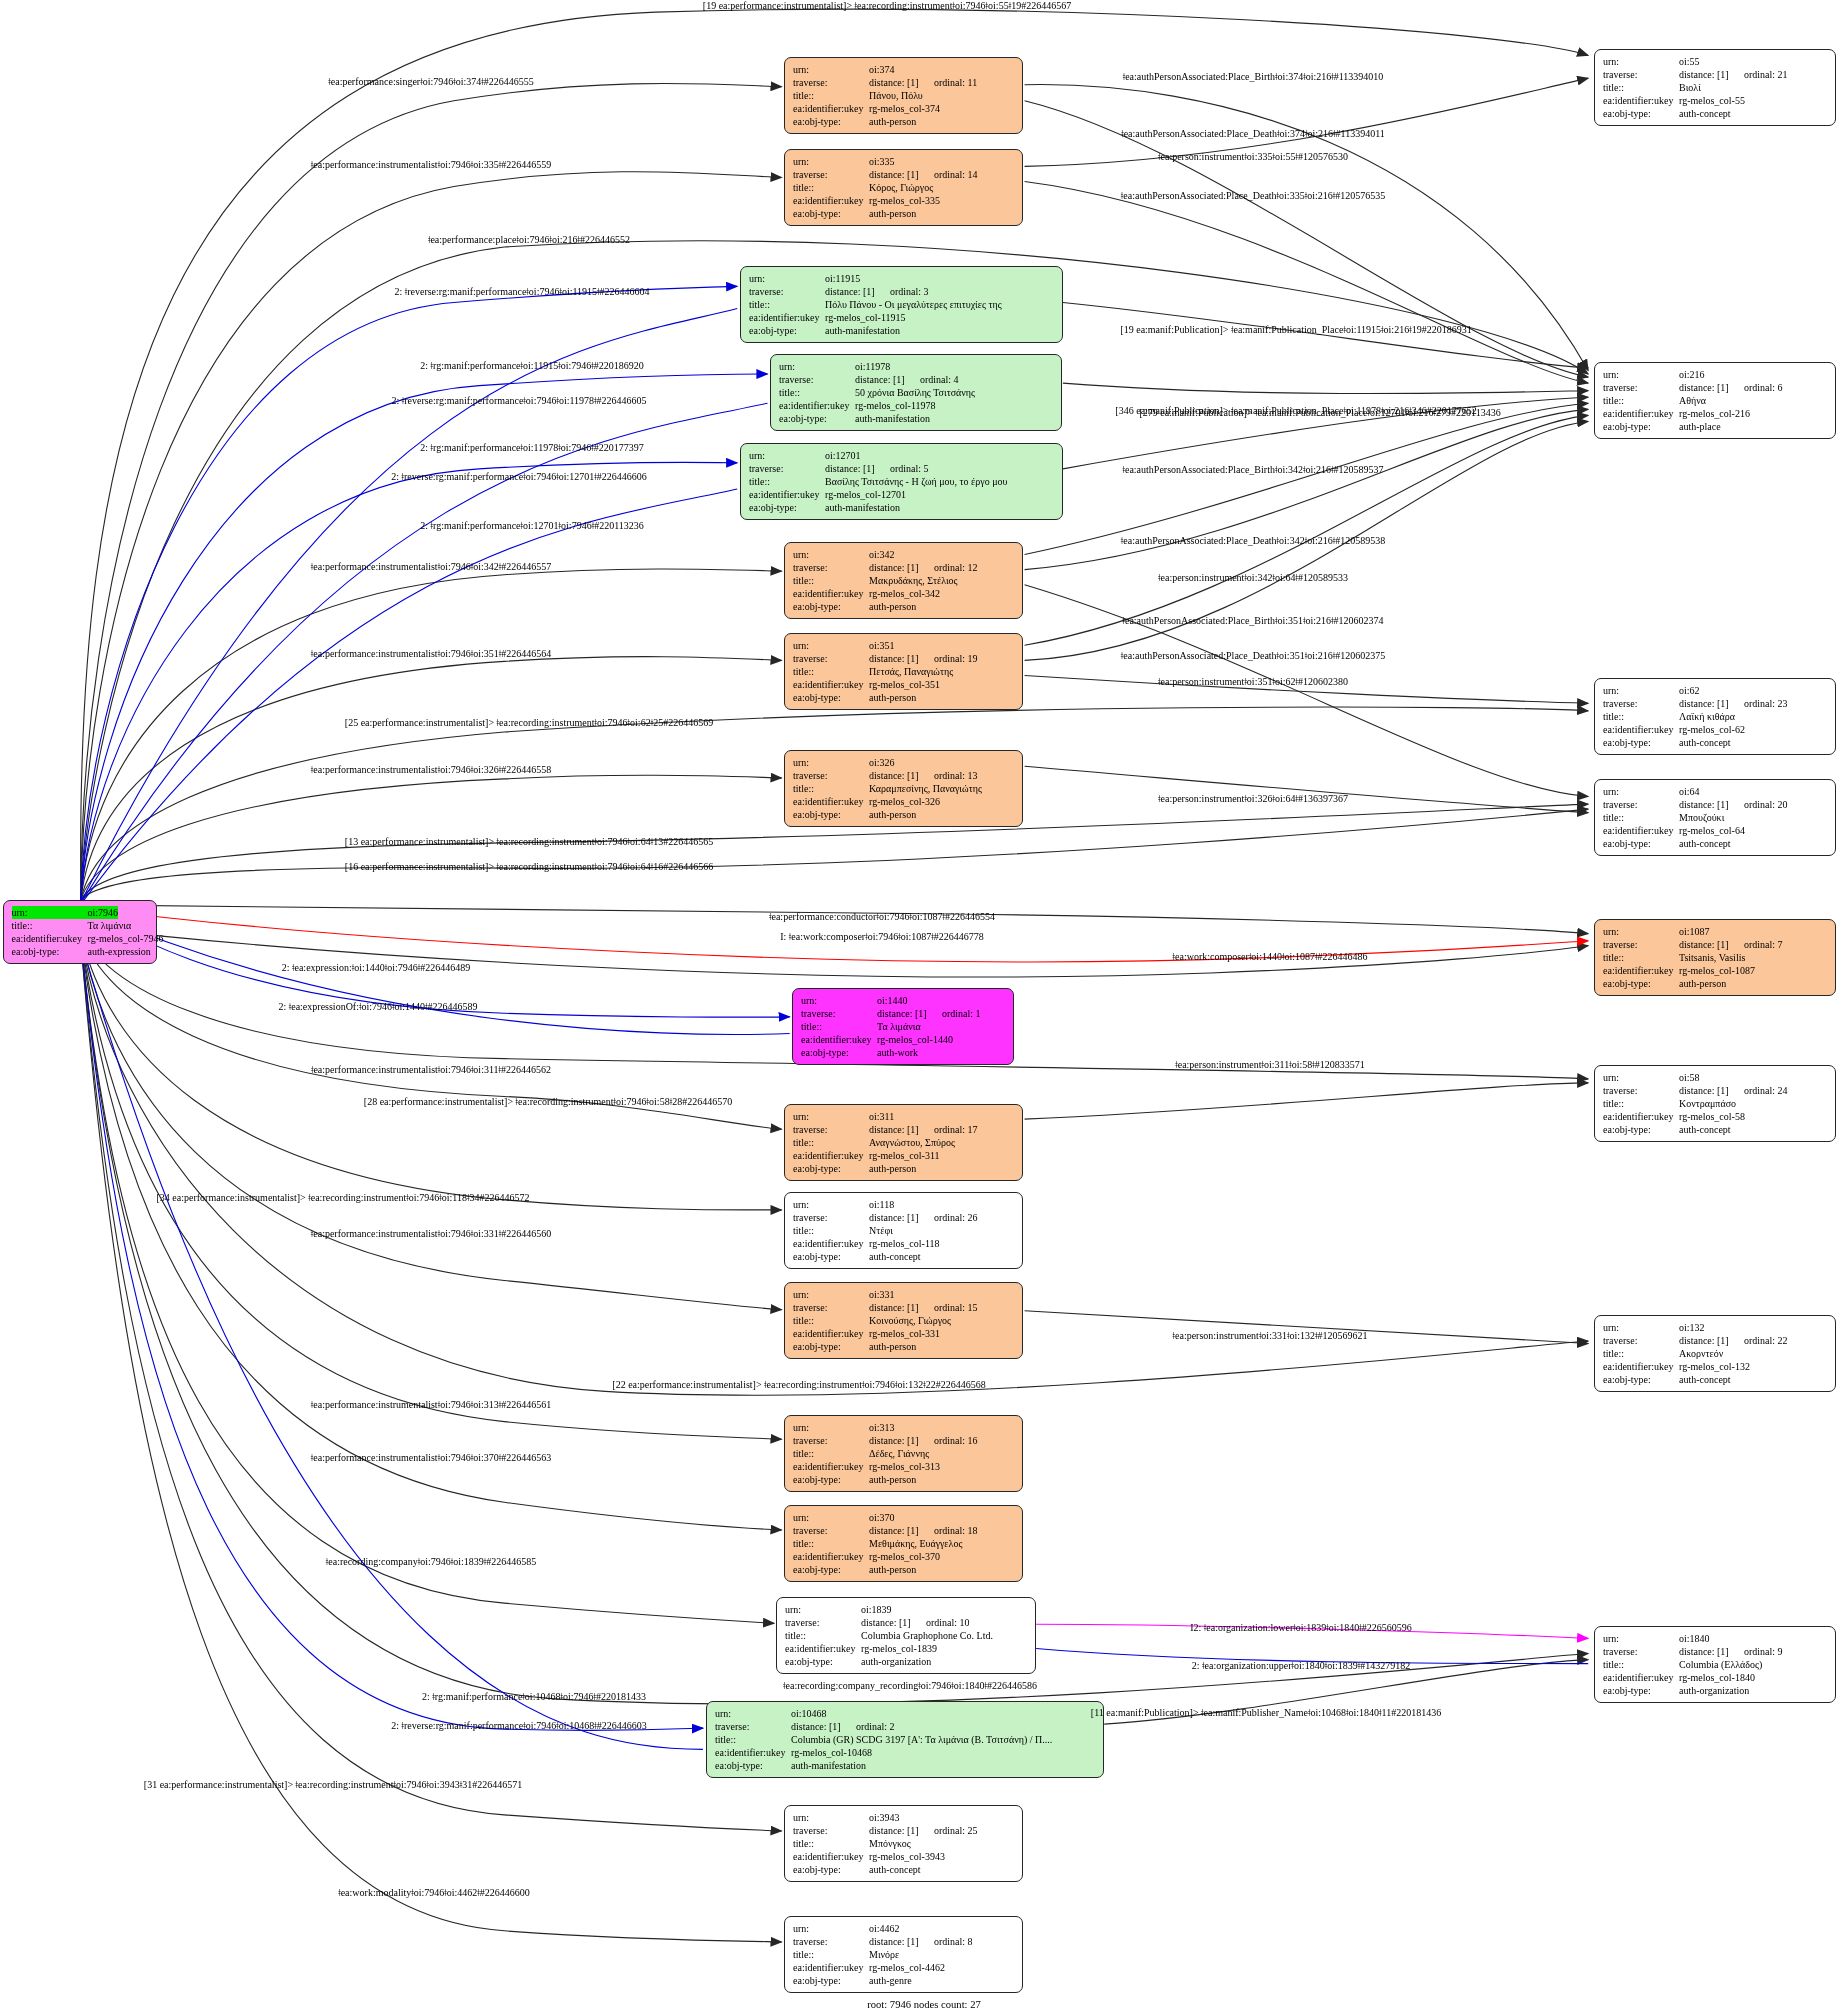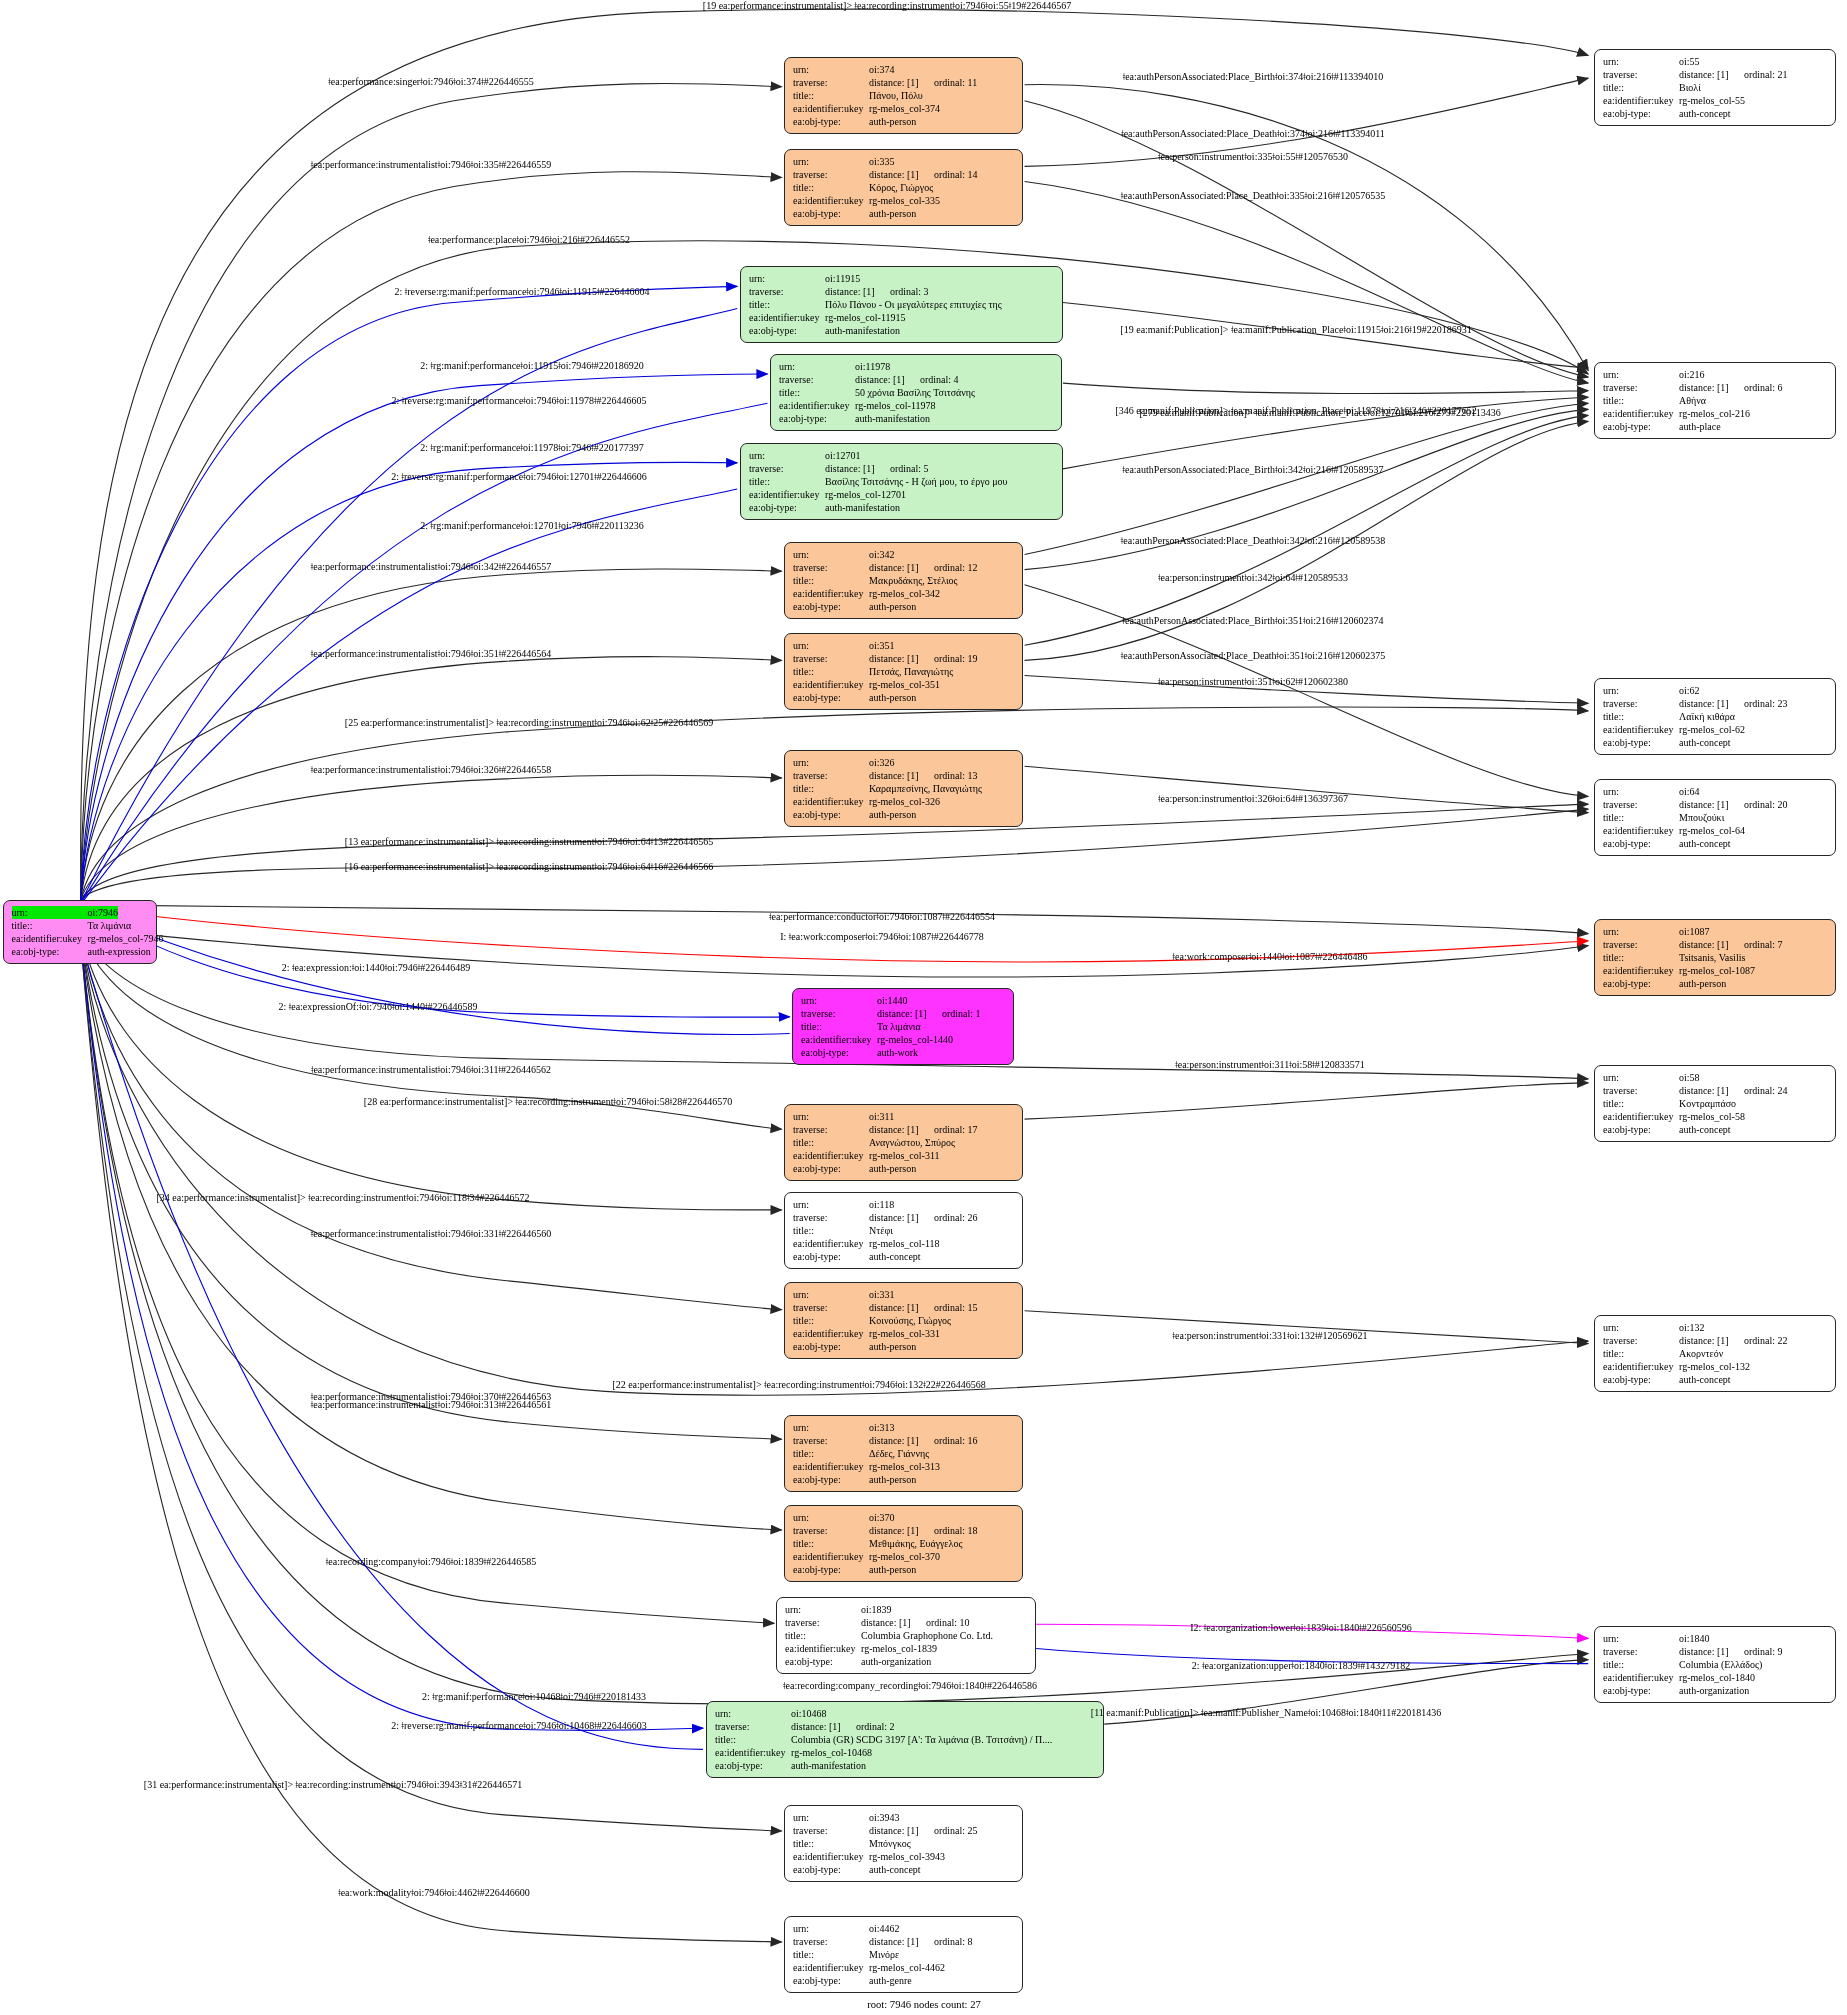--- a/index.html
+++ b/index.html
@@ -768,21 +768,21 @@
       <div class="elabel" style="left: 1270px; top: 957px; color: rgb(0, 0, 0);">ǂea:work:composerǂoi:1440ǂoi:1087ǂ#226446486</div>
       <div class="elabel" style="left: 378px; top: 1007px; color: rgb(0, 0, 0);">2: ǂea:expressionOf:ǂoi:7946ǂoi:1440ǂ#226446589</div>
       <div class="elabel" style="left: 529px; top: 1102px; color: rgb(0, 0, 0); margin-left: 19px;">[28 ea:performance:instrumentalist]&gt; ǂea:recording:instrumentǂoi:7946ǂoi:58ǂ28#226446570</div>
       <div class="elabel" style="left: 431px; top: 1070px; color: rgb(0, 0, 0);">ǂea:performance:instrumentalistǂoi:7946ǂoi:311ǂ#226446562</div>
       <div class="elabel" style="left: 1270px; top: 1065px; color: rgb(0, 0, 0);">ǂea:person:instrumentǂoi:311ǂoi:58ǂ#120833571</div>
       <div class="elabel" style="left: 343px; top: 1198px; color: rgb(0, 0, 0);">[34 ea:performance:instrumentalist]&gt; ǂea:recording:instrumentǂoi:7946ǂoi:118ǂ34#226446572</div>
       <div class="elabel" style="left: 431px; top: 1234px; color: rgb(0, 0, 0);">ǂea:performance:instrumentalistǂoi:7946ǂoi:331ǂ#226446560</div>
       <div class="elabel" style="left: 1270px; top: 1336px; color: rgb(0, 0, 0);">ǂea:person:instrumentǂoi:331ǂoi:132ǂ#120569621</div>
       <div class="elabel" style="left: 799px; top: 1385px; color: rgb(0, 0, 0);">[22 ea:performance:instrumentalist]&gt; ǂea:recording:instrumentǂoi:7946ǂoi:132ǂ22#226446568</div>
       <div class="elabel" style="left: 431px; top: 1405px; color: rgb(0, 0, 0);">ǂea:performance:instrumentalistǂoi:7946ǂoi:313ǂ#226446561</div>
-      <div class="elabel" style="left: 431px; top: 1397px; color: rgb(0, 0, 0);">ǂea:performance:instrumentalistǂoi:7946ǂoi:370ǂ#226446563</div>
+      <div class="elabel" style="left: 431px; top: 1458px; color: rgb(0, 0, 0);">ǂea:performance:instrumentalistǂoi:7946ǂoi:370ǂ#226446563</div>
       <div class="elabel" style="left: 431px; top: 1562px; color: rgb(0, 0, 0);">ǂea:recording:companyǂoi:7946ǂoi:1839ǂ#226446585</div>
       <div class="elabel" style="left: 1301px; top: 1628px; color: rgb(0, 0, 0);">I2: ǂea:organization:lowerǂoi:1839ǂoi:1840ǂ#226560596</div>
       <div class="elabel" style="left: 1301px; top: 1666px; color: rgb(0, 0, 0);">2: ǂea:organization:upperǂoi:1840ǂoi:1839ǂ#143279182</div>
       <div class="elabel" style="left: 910px; top: 1686px; color: rgb(0, 0, 0);">ǂea:recording:company_recordingǂoi:7946ǂoi:1840ǂ#226446586</div>
       <div class="elabel" style="left: 534px; top: 1697px; color: rgb(0, 0, 0);">2: ǂrg:manif:performanceǂoi:10468ǂoi:7946ǂ#220181433</div>
       <div class="elabel" style="left: 519px; top: 1726px; color: rgb(0, 0, 0);">2: ǂreverse:rg:manif:performanceǂoi:7946ǂoi:10468ǂ#226446603</div>
       <div class="elabel" style="left: 1266px; top: 1713px; color: rgb(0, 0, 0);">[11 ea:manif:Publication]&gt; ǂea:manif:Publisher_Nameǂoi:10468ǂoi:1840ǂ11#220181436</div>
       <div class="elabel" style="left: 333px; top: 1785px; color: rgb(0, 0, 0);">[31 ea:performance:instrumentalist]&gt; ǂea:recording:instrumentǂoi:7946ǂoi:3943ǂ31#226446571</div>
       <div class="elabel" style="left: 434px; top: 1893px; color: rgb(0, 0, 0);">ǂea:work:modalityǂoi:7946ǂoi:4462ǂ#226446600</div>
     </div>

